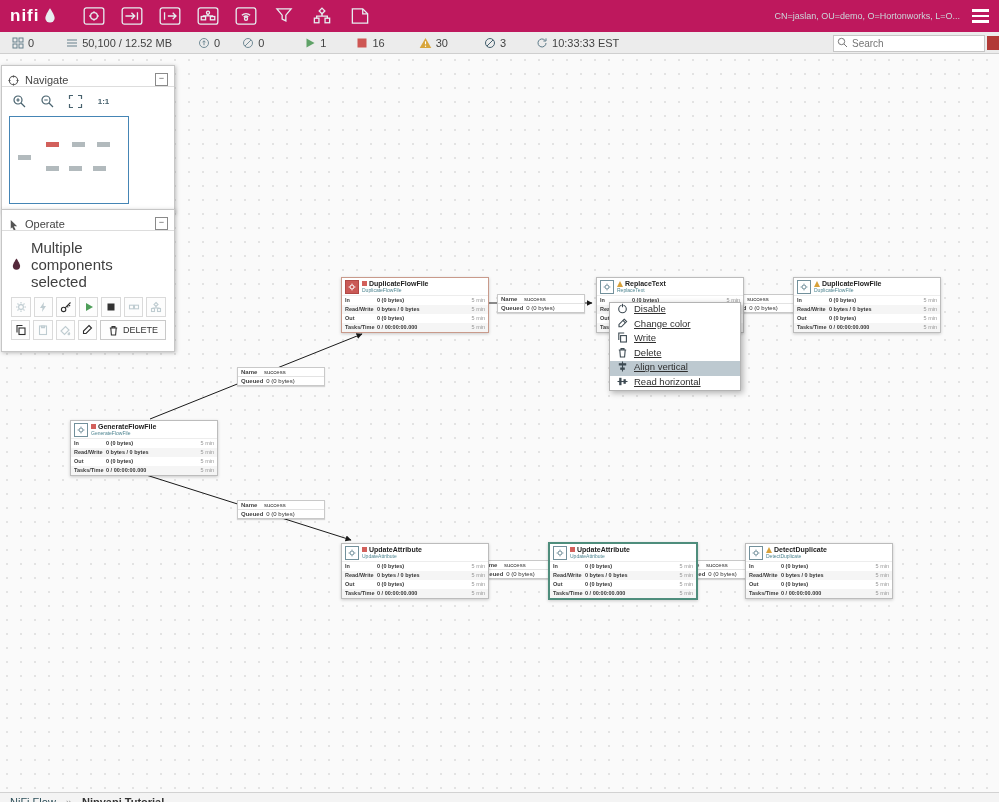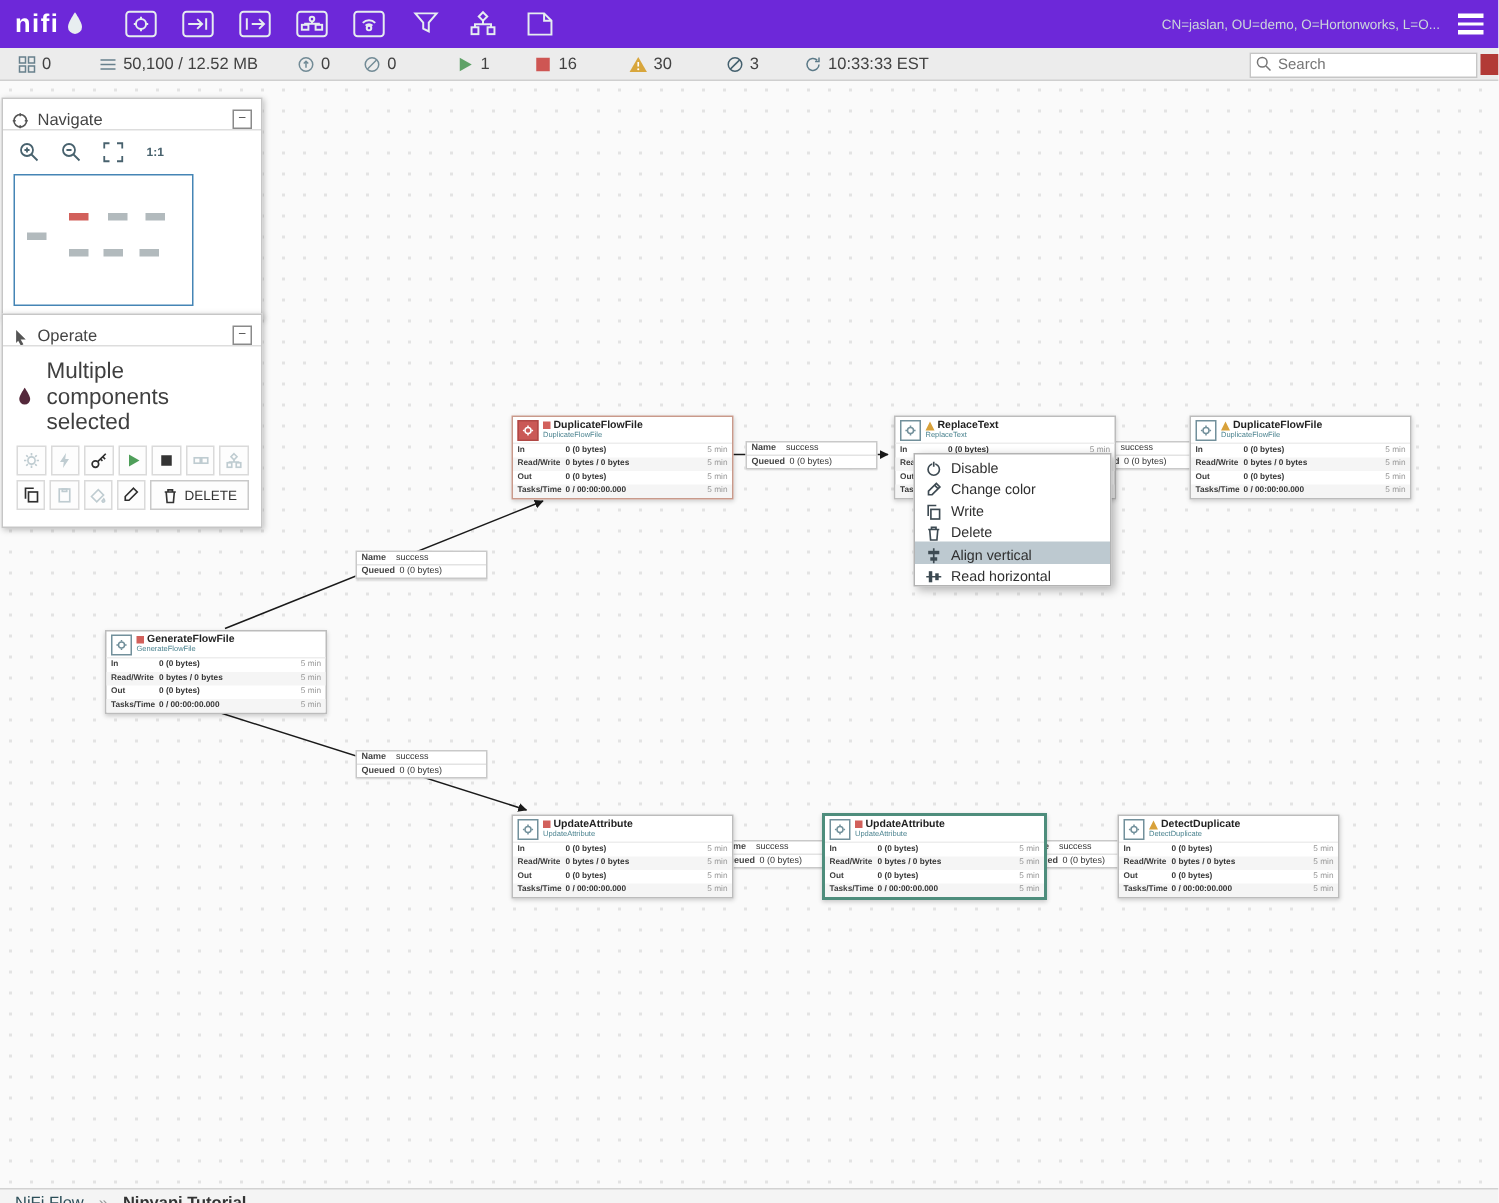--- a/index.html
+++ b/index.html
@@ -1,20 +1,20 @@
 <!DOCTYPE html>
 <html><head>
 <meta charset="utf-8">
 <style>
   html,body{margin:0;padding:0;}
   body{width:999px;height:802px;overflow:hidden;position:relative;
        font-family:"Liberation Sans",sans-serif;background:#fafafa;}
 
   
-  .header{position:absolute;top:0;left:0;right:0;height:32px;background:#6d28d9;
+  .header{position:absolute;top:0;left:0;right:0;height:32px;background:#be185d;
           display:flex;align-items:center;z-index:60;}
   .logo{display:flex;align-items:center;gap:3px;color:#fff;font-weight:bold;
         font-size:17px;letter-spacing:1px;margin:0 22px 0 10px;}
   .hicon{width:30px;height:24px;display:flex;align-items:center;justify-content:center;
          margin-right:8px;color:#e6edf0;cursor:grab;}
   .hicon svg{stroke:currentColor;fill:none;stroke-width:1.2;}
   .header-right{margin-left:auto;display:flex;align-items:center;gap:12px;padding-right:10px;}
   .user-dn{color:#ccd7db;font-size:9px;}
   .hamburger{display:flex;flex-direction:column;gap:3px;cursor:pointer;}
   .hamburger span{display:block;width:17px;height:2.5px;background:#fff;}
@@ -97,21 +97,21 @@
   .p-row{display:flex;align-items:center;padding:1px 3px;font-size:5.5px;line-height:7px;}
   .p-row.alt{background:#f5f5f5;}
   .p-key{font-weight:bold;color:#3c3c3c;width:32px;flex:none;}
   .p-val{color:#333;font-weight:bold;}
   .p-win{margin-left:auto;color:#979797;}
 
   
   .context-menu{position:absolute;left:609px;top:302px;width:130px;background:#fff;
                 border:1px solid #b3b3b3;box-shadow:2px 2px 6px rgba(0,0,0,.3);
                 z-index:45;font-size:9.5px;color:#2f2f2f;}
-  .cm-item{display:flex;align-items:flex-end;gap:6px;height:14.5px;padding:0 6px;cursor:pointer;}
+  .cm-item{display:flex;align-items:flex-start;gap:6px;height:14.5px;padding:0 6px;cursor:pointer;text-decoration:underline;}
   .cm-item.highlight{background:#bdc9d0;}
   .cm-icon{width:12px;display:flex;justify-content:center;color:#3d4a52;}
   .cm-icon svg{stroke:currentColor;fill:none;stroke-width:1.1;}
 
   
   .footer{position:absolute;left:0;top:792px;right:0;height:40px;background:#f4f4f4;
           border-top:1px solid #d2d2d2;display:flex;align-items:flex-start;gap:10px;
           padding:3px 10px;font-size:11px;z-index:48;}
   .crumb-root{color:#2c4e58;cursor:pointer;}
   .crumb-sep{color:#999;}

